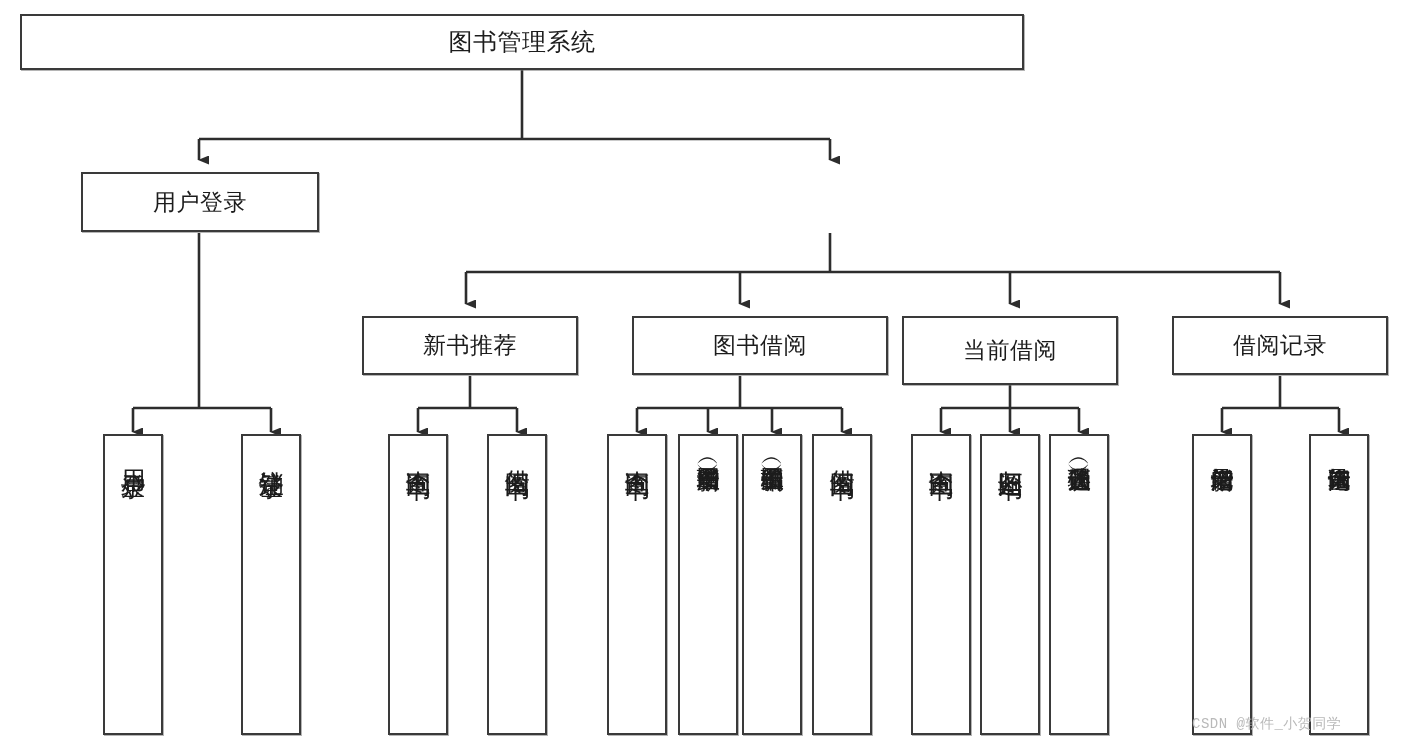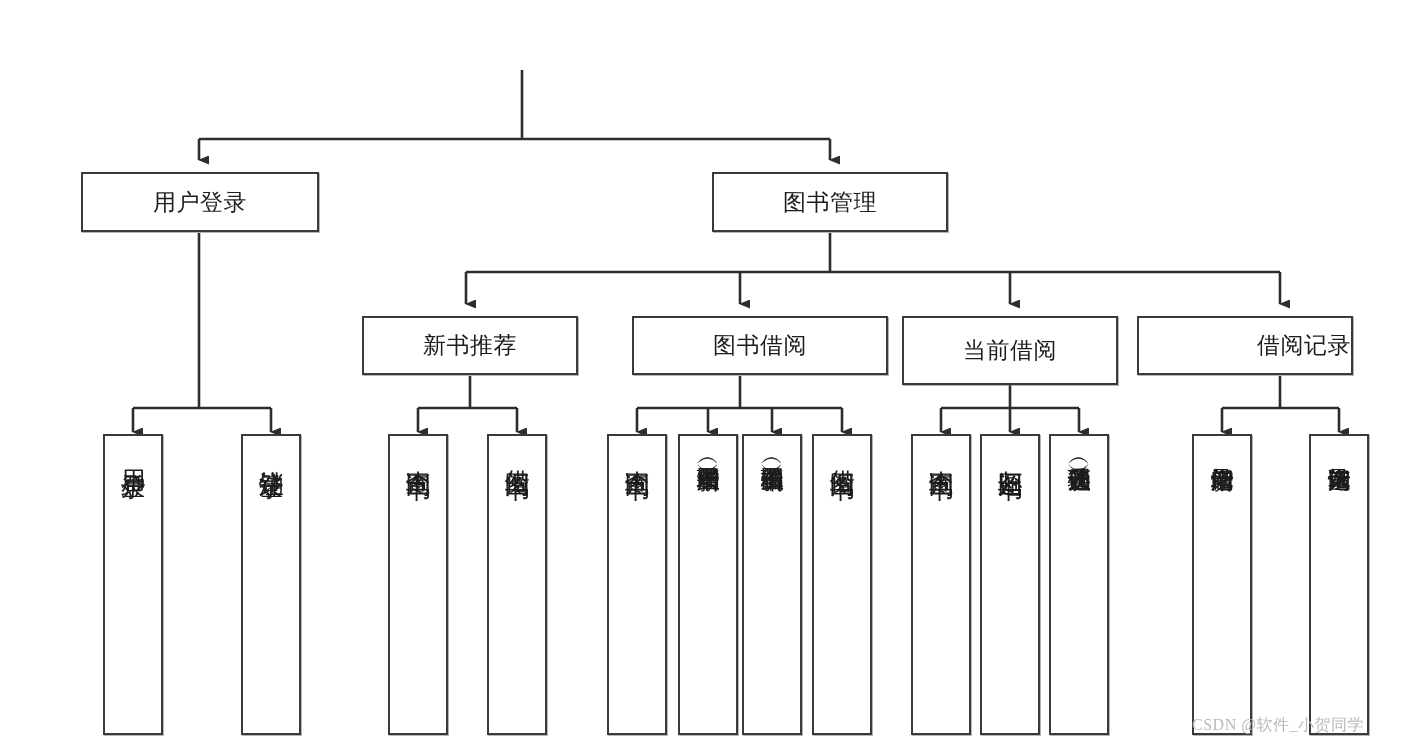--- a/index.html
+++ b/index.html
@@ -64,24 +64,24 @@
     white-space: nowrap;
   }
   .node.vertical.tight .label {
     font-size: 23px;
     letter-spacing: 0px;
     line-height: 1.1;
   }
   .watermark {
     position: absolute;
     color: #b9b9b9;
-    font-size: 16px;
+    font-size: 14px;
     white-space: nowrap;
     letter-spacing: 0.5px;
-    font-family: Liberation Serif, serif;
+    font-family: Liberation Mono, monospace;
   }
 </style>
 </head>
 <body>
 
 <div id="canvas">
 
   <svg class="edges" viewBox="0 0 1405 747">
     <defs>
       <marker id="arrow" markerWidth="9" markerHeight="11" refX="4.5" refY="10" orient="auto" markerUnits="userSpaceOnUse">
@@ -125,38 +125,38 @@
       <path d="M1010,408 L1010,432" marker-end="url(#arrow)"></path>
       <path d="M1079,408 L1079,432" marker-end="url(#arrow)"></path>
 
       <path d="M1280,376 L1280,408"></path>
       <path d="M1222,408 L1339,408"></path>
       <path d="M1222,408 L1222,432" marker-end="url(#arrow)"></path>
       <path d="M1339,408 L1339,432" marker-end="url(#arrow)"></path>
     </g>
   </svg>
 
+  <div class="node root horizontal" style="left:20px; top:14px; width:1004px; height:56px;">
+    <span class="label">图书管理系统</span>
+  </div>
 
   <div class="node horizontal" style="left:81px; top:172px; width:238px; height:60px;">
     <span class="label">用户登录</span>
   </div>
-  <div class="node horizontal" style="left:712px; top:172px; width:236px; height:60px;">
-    <span class="label">图书管理</span>
-  </div>
 
   <div class="node horizontal" style="left:362px; top:316px; width:216px; height:59px;">
     <span class="label">新书推荐</span>
   </div>
   <div class="node horizontal" style="left:632px; top:316px; width:256px; height:59px;">
     <span class="label">图书借阅</span>
   </div>
   <div class="node horizontal" style="left:902px; top:316px; width:216px; height:69px;">
     <span class="label">当前借阅</span>
   </div>
-  <div class="node horizontal" style="left:1137px; top:316px; width:216px; height:59px;justify-content:flex-end;">
+  <div class="node horizontal" style="left:1172px; top:316px; width:216px; height:59px;">
     <span class="label">借阅记录</span>
   </div>
 
   <div class="node vertical" style="left:103px; top:434px; width:60px; height:301px;">
     <span class="label">用户登录</span>
   </div>
   <div class="node vertical" style="left:241px; top:434px; width:60px; height:301px;">
     <span class="label">注销登录</span>
   </div>
 

